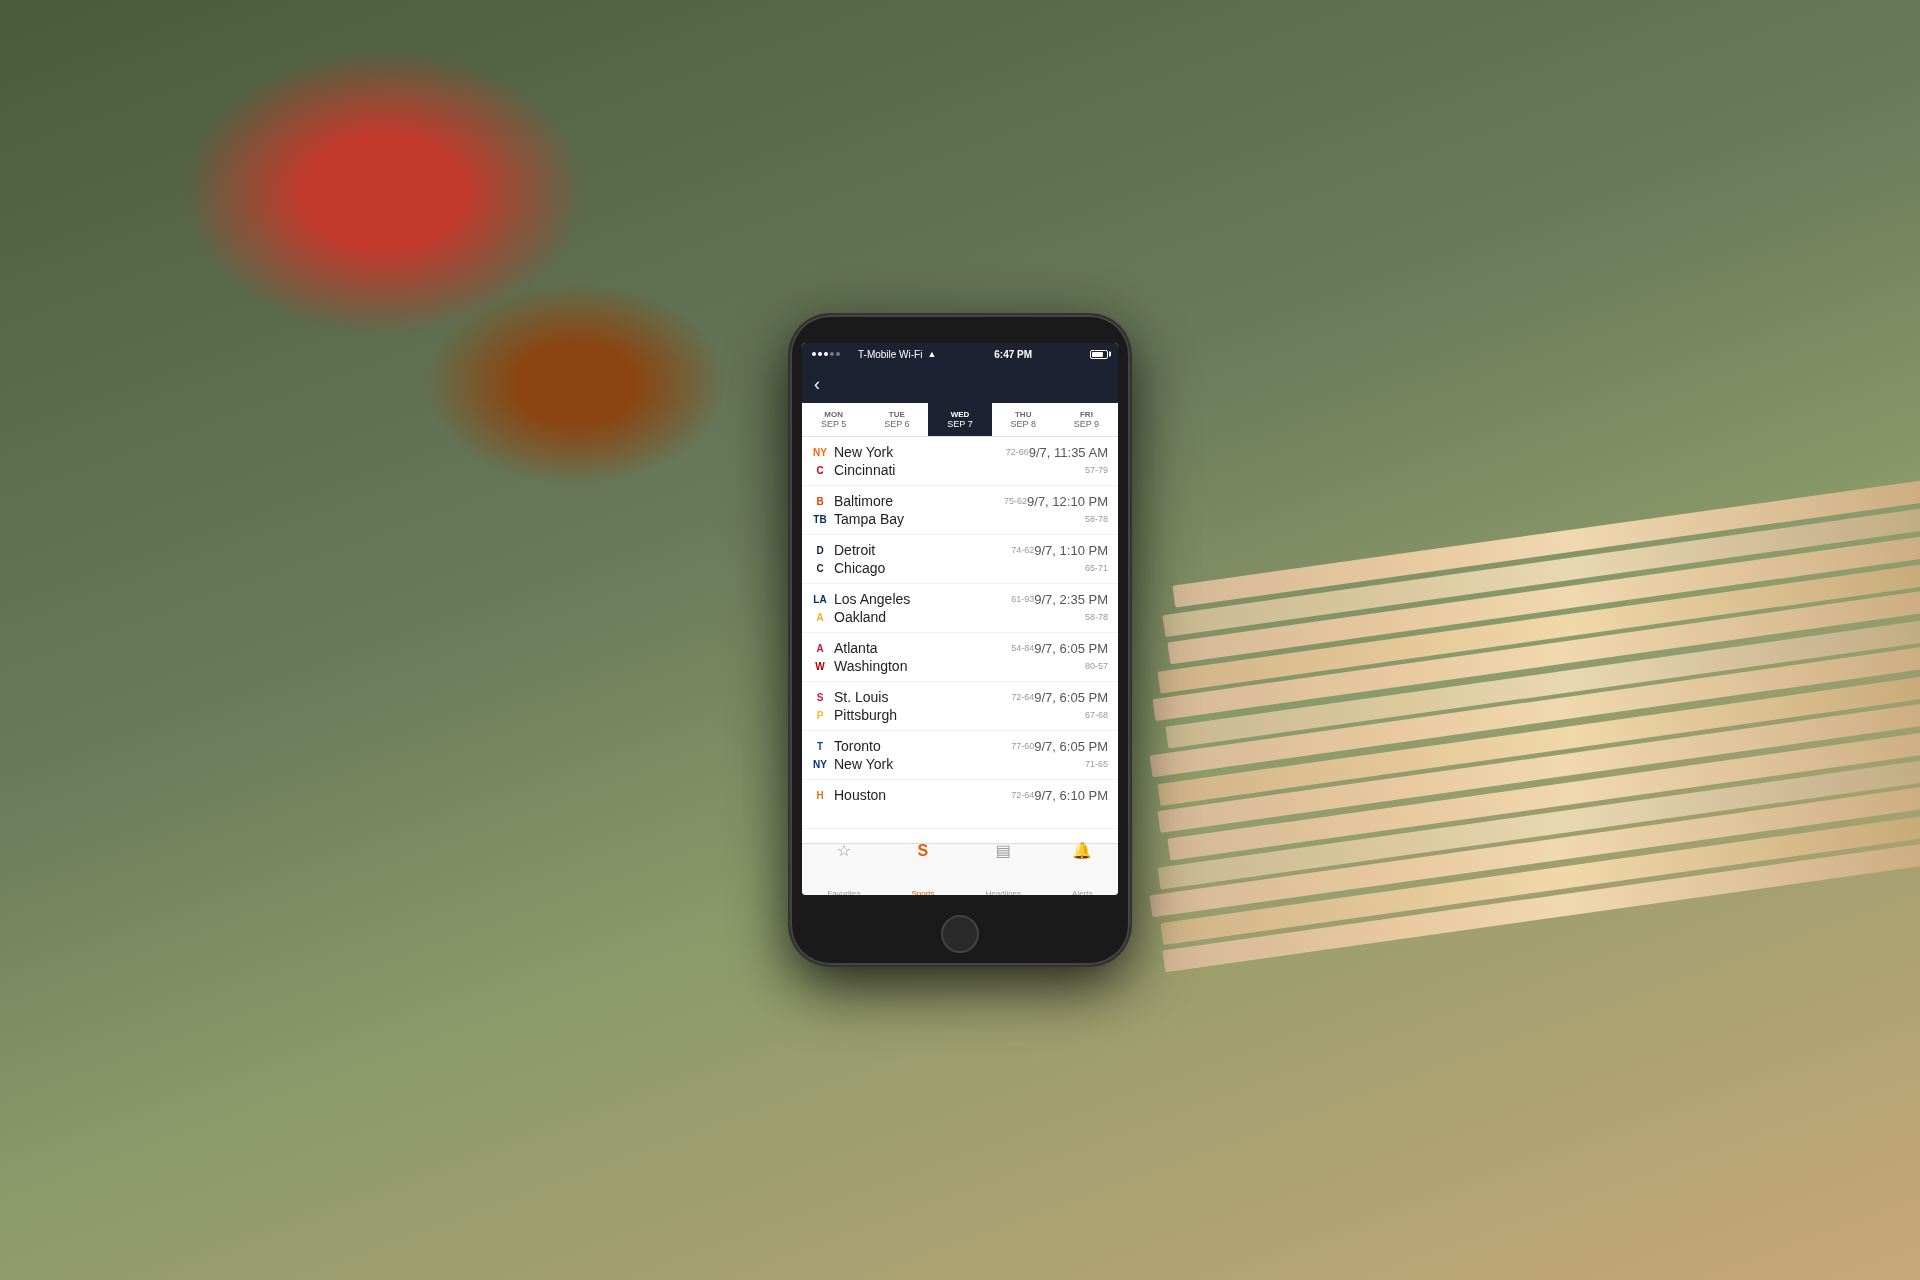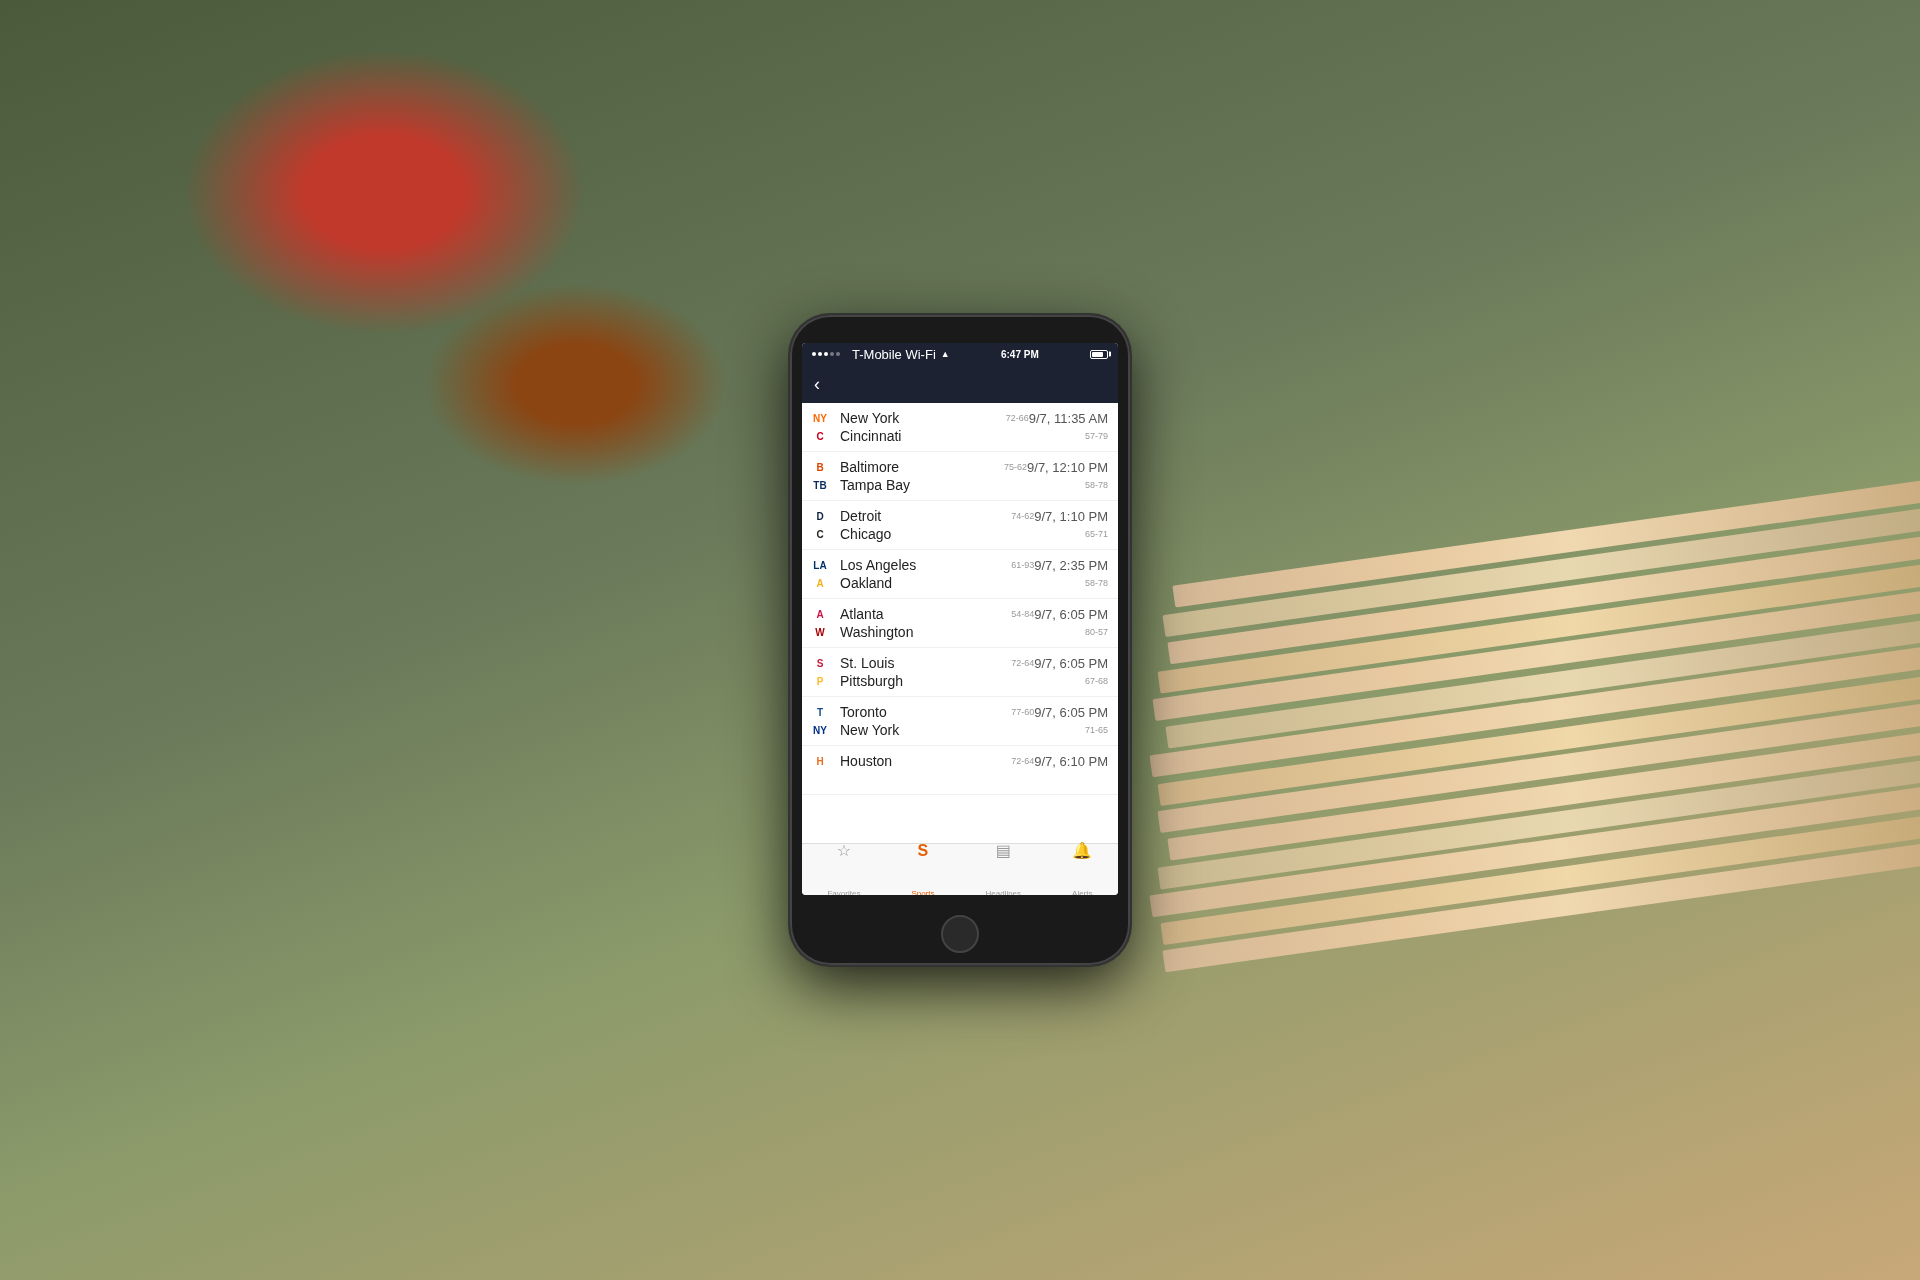--- a/index.html
+++ b/index.html
@@ -118,23 +118,23 @@
     .signal-dot {
       width: 4px;
       height: 4px;
       border-radius: 50%;
       background: white;
     }
 
     .signal-dot.dim { background: rgba(255,255,255,0.4); }
 
     .carrier-text {
-      font-size: 13px;
-      color: white;
-      margin-left: 9px;
+      font-size: 10px;
+      color: white;
+      margin-left: 15px;
     }
 
     .wifi-icon {
       font-size: 9px;
       color: white;
       margin-left: 2px;
     }
 
     .status-bar-center {
       font-size: 10px;
@@ -270,21 +270,21 @@
 
     .game-row {
       display: flex;
       align-items: center;
       height: 18px;
     }
 
     .team-logo {
       width: 16px;
       height: 16px;
-      margin-right: 12px;
+      margin-right: 6px;
       display: flex;
       align-items: center;
       justify-content: center;
       font-size: 10px;
       font-weight: bold;
       flex-shrink: 0;
       text-align: center;
     }
 
     .team-name {
@@ -419,20 +419,42 @@
             <div class="battery-fill"></div>
           </div>
         </div>
       </div>
 
       <div class="nav-header">
         <span class="back-button">‹</span>
       </div>
 
 
+      <div class="date-row">
+        <div class="date-item">
+          <span class="date-day">MON</span>
+          <span class="date-date">SEP 5</span>
+        </div>
+        <div class="date-item">
+          <span class="date-day">TUE</span>
+          <span class="date-date">SEP 6</span>
+        </div>
+        <div class="date-item active">
+          <span class="date-day">WED</span>
+          <span class="date-date">SEP 7</span>
+        </div>
+        <div class="date-item">
+          <span class="date-day">THU</span>
+          <span class="date-date">SEP 8</span>
+        </div>
+        <div class="date-item">
+          <span class="date-day">FRI</span>
+          <span class="date-date">SEP 9</span>
+        </div>
+      </div>
 
       <div class="scores-list" id="scores-list">
       <div class="game-matchup">
     <div class="game-row">
       <div class="team-logo logo-ny" style="font-size:10px;font-weight:bold;">NY</div>
       <span class="team-name">New York</span>
       <span class="team-record">72-66</span>
       <span class="game-time">9/7, 11:35 AM</span>
     </div>
     <div class="game-row">

